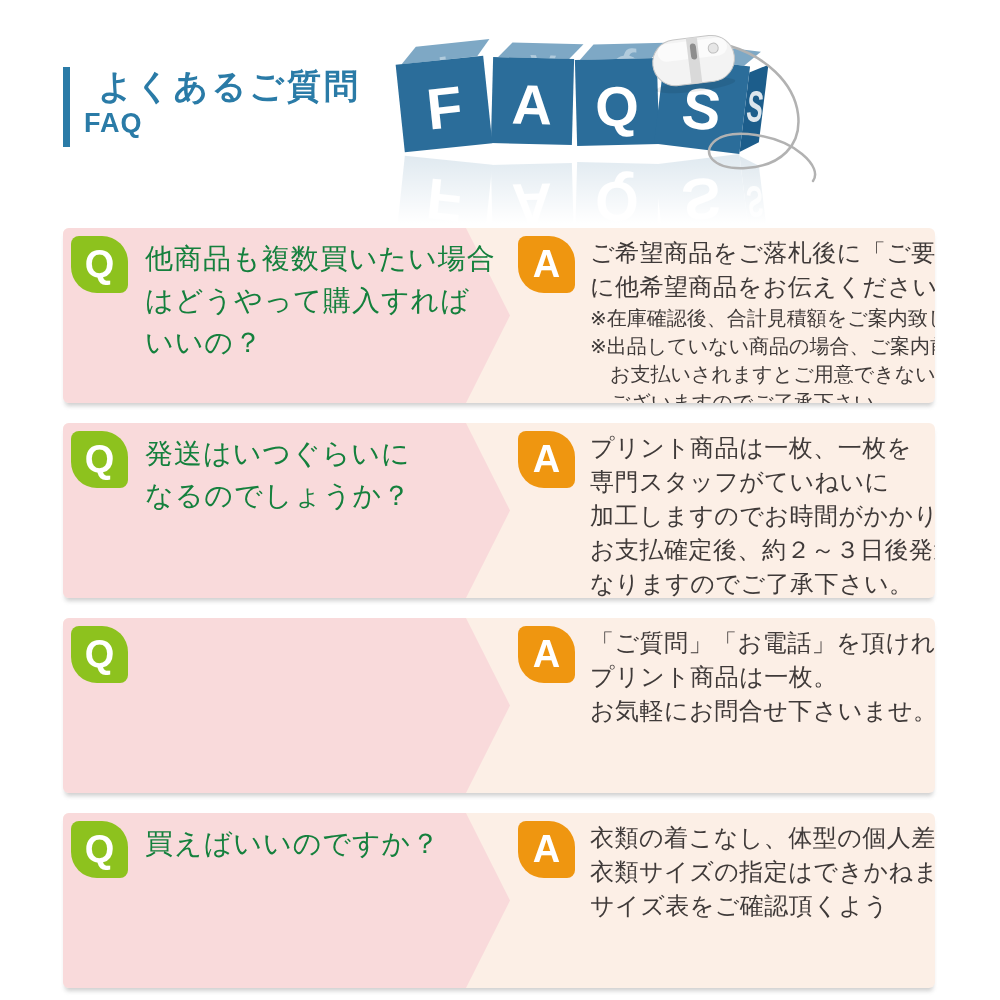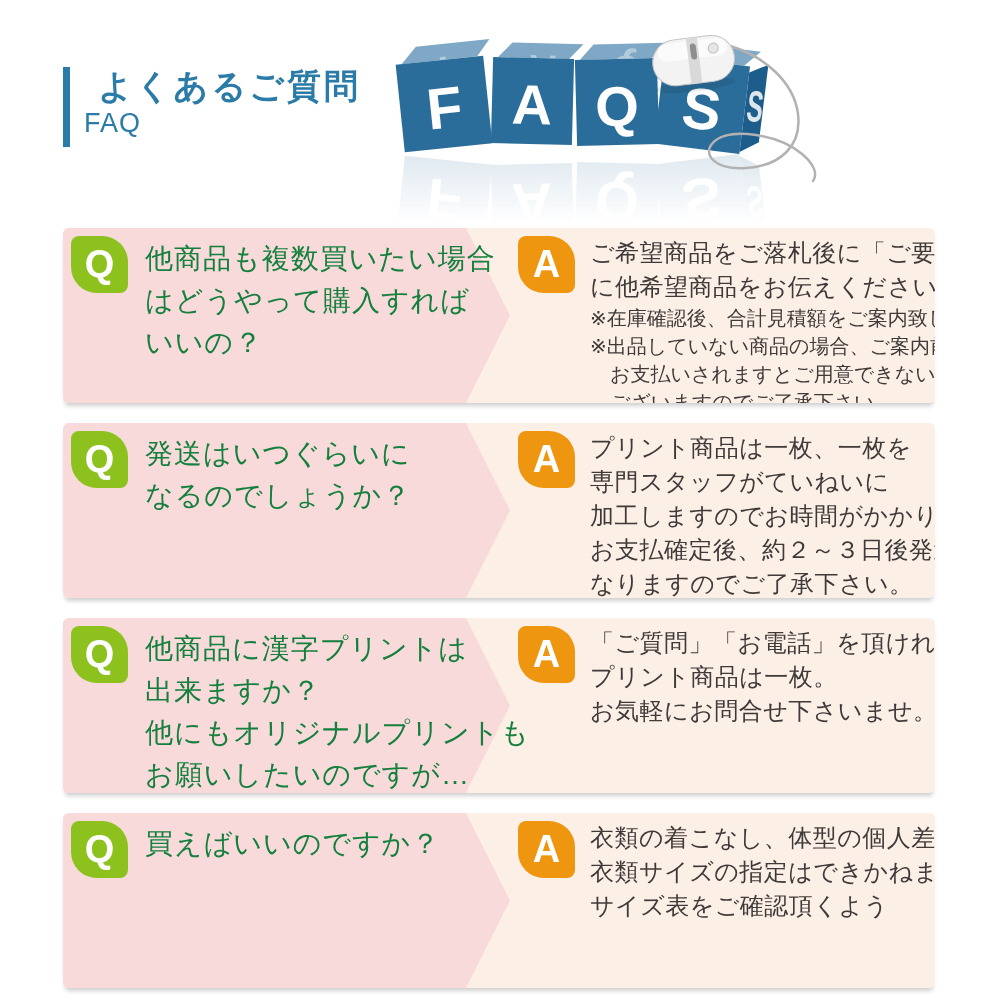--- a/index.html
+++ b/index.html
@@ -15,21 +15,21 @@
     position:absolute; left:63px; top:67px; width:7px; height:80px;
     background:#2a7ba7;
   }
   .header-title {
     position:absolute; left:98px; top:64px;
     font-size:34px; font-weight:bold; color:#2a7ba7; letter-spacing:3px;
     white-space:nowrap;
   }
   .header-sub {
     position:absolute; left:84px; top:108px;
-    font-size:27px; font-weight:normal; color:#2a7ba7; letter-spacing:1px;
+    font-size:27px; font-weight:bold; color:#2a7ba7; letter-spacing:1px;
   }
 
   
   .faq-graphic { position:absolute; left:392px; top:28px; width:445px; height:195px; }
 
   
   .rows { position:absolute; left:63px; top:228px; width:872px; }
   .faq-row {
     position:relative; width:872px; height:175px; margin-bottom:20px;
     background:#fcefe6; border-radius:6px;
@@ -130,21 +130,20 @@
     <div class="faq-row">
       <div class="q-area"></div>
       <div class="badge badge-q">Q</div>
       <div class="q-text"><div class="q-line">発送はいつぐらいに</div><div class="q-line">なるのでしょうか？</div></div>
       <div class="badge badge-a">A</div>
       <div class="a-text"><div class="a-line">プリント商品は一枚、一枚を</div><div class="a-line">専門スタッフがていねいに</div><div class="a-line">加工しますのでお時間がかかります。</div><div class="a-line">お支払確定後、約２～３日後発送と</div><div class="a-line">なりますのでご了承下さい。</div></div>
     </div>
     <div class="faq-row">
       <div class="q-area"></div>
       <div class="badge badge-q">Q</div>
-      <div class="q-text"><div class="q-line">他商品に漢字プリントは</div><div class="q-line">出来ますか？</div><div class="q-line">他にもオリジナルプリントも</div><div class="q-line">お願いしたいのですが…</div></div>
       <div class="badge badge-a">A</div>
       <div class="a-text"><div class="a-line">「ご質問」「お電話」を頂ければ</div><div class="a-line">プリント商品は一枚。</div><div class="a-line">お気軽にお問合せ下さいませ。</div></div>
     </div>
     <div class="faq-row">
       <div class="q-area"></div>
       <div class="badge badge-q">Q</div>
       <div class="q-text"><div class="q-line">買えばいいのですか？</div></div>
       <div class="badge badge-a">A</div>
       <div class="a-text"><div class="a-line">衣類の着こなし、体型の個人差が</div><div class="a-line">衣類サイズの指定はできかねます。</div><div class="a-line">サイズ表をご確認頂くよう</div></div>
     </div>

